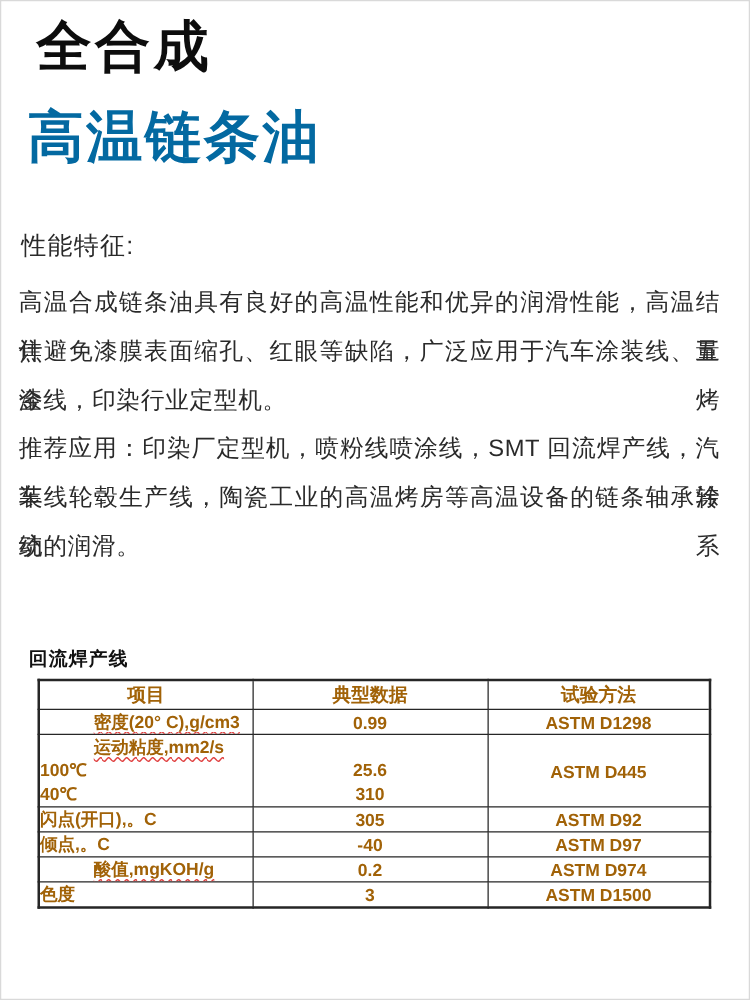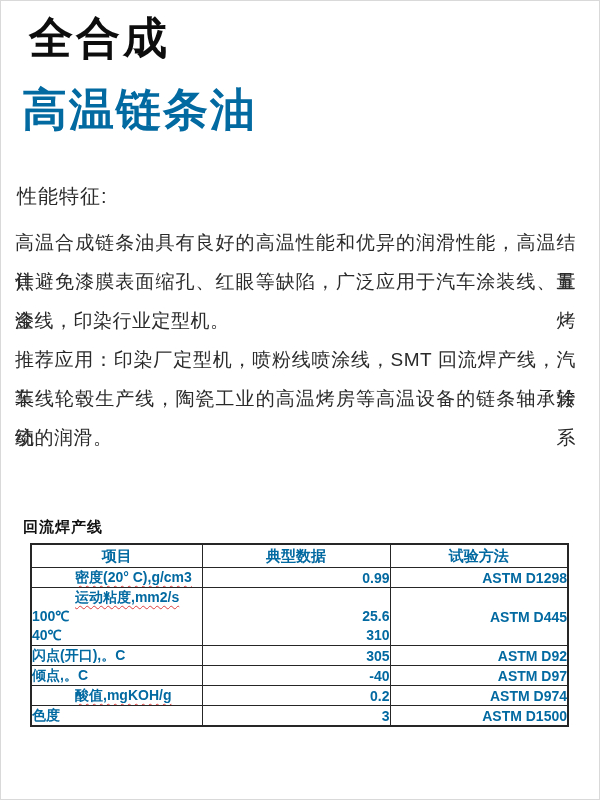--- a/index.html
+++ b/index.html
@@ -29,27 +29,27 @@
   .specs-label{
     position:absolute;left:22px;top:517px;
     font-size:15px;font-weight:600;color:#111;letter-spacing:1px;
   }
   table.specs{
     position:absolute;left:29px;top:542px;width:537px;
     border-collapse:collapse;table-layout:fixed;
     border:2px solid #262626;
   }
   table.specs th, table.specs td{
-    border:1.5px solid #262626;padding:0;color:#0369a1;
+    border:1.5px solid #262626;padding:0;color:#a16207;
     font-weight:700;font-size:14px;overflow:hidden;
   }
   table.specs th{height:22px;font-size:15px;text-align:center;font-weight:700;}
   table.specs td{height:19px;}
   td.c1{text-align:left;padding-left:7px;}
-  td.c2, td.c3{text-align:right;}
+  td.c2, td.c3{text-align:center;}
   td.multi div{height:19px;line-height:19px;}
   .sq{
     text-decoration:underline;
     text-decoration-style:wavy;
     text-decoration-color:#e04040;
     text-decoration-thickness:1px;
     text-underline-offset:3px;
     text-decoration-skip-ink:none;
     padding-left:43px;
   }

